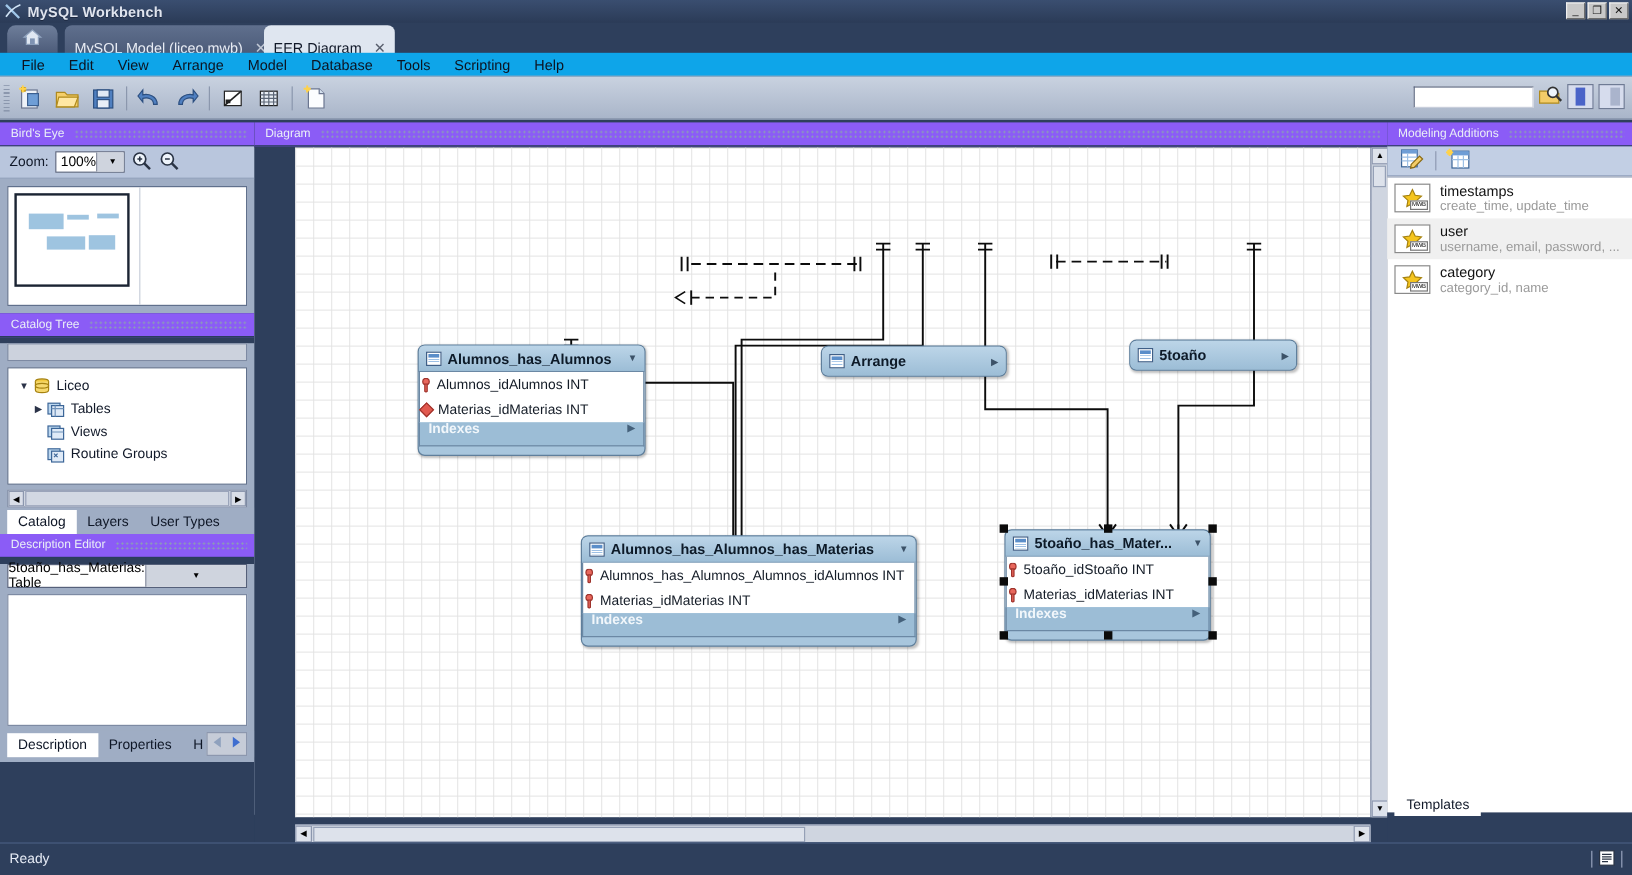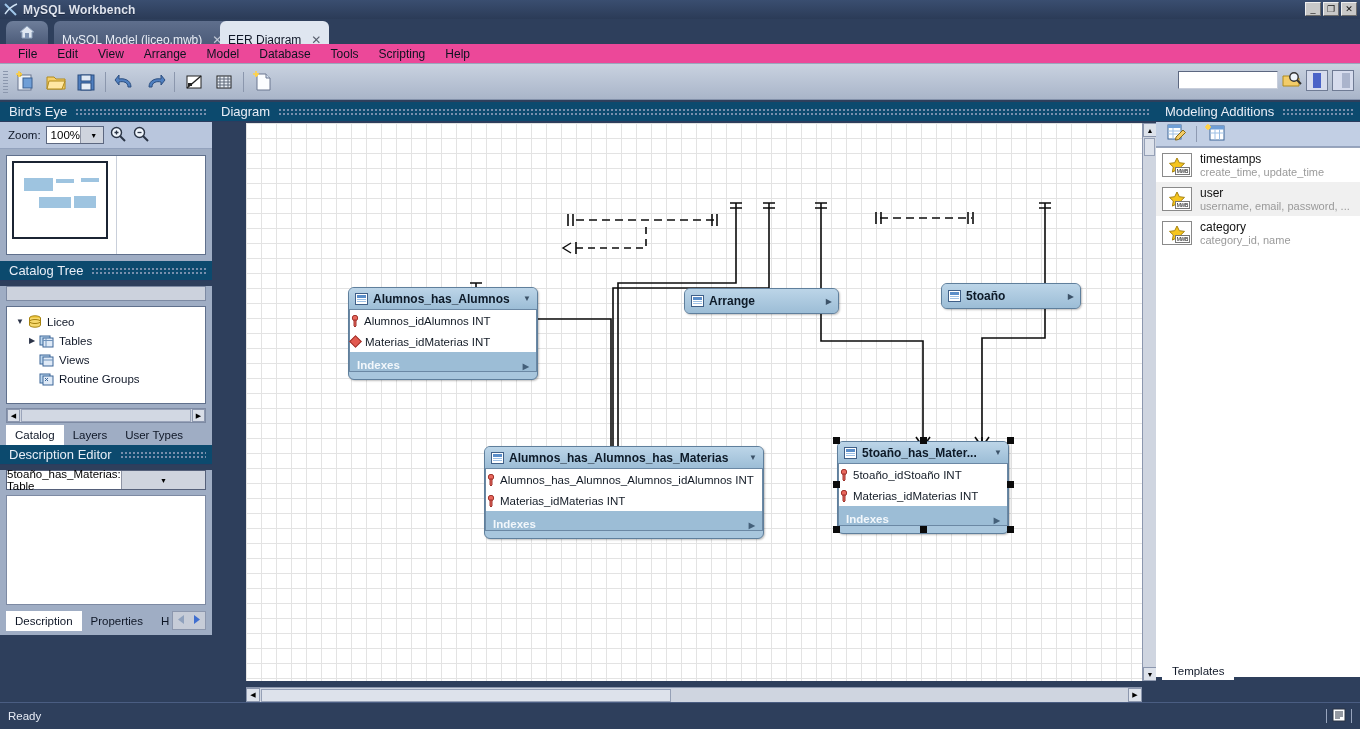--- a/index.html
+++ b/index.html
@@ -54,21 +54,21 @@
     font-size: 12px; white-space: nowrap;
   }
   .tab.inactive { background: linear-gradient(to bottom,#5f6f8d,#41506d); color: #e8ecf4; }
   .tab.active { background: #dfe6f0; color: #101828; }
   .tab .x { margin-left: 10px; font-size: 12px; opacity: .75; }
   .tab.active .x { color: #2a3040; }
 
   
   .menubar {
     position: absolute; left: 0; top: 44px; width: 1360px; height: 20px;
-    background: #ec4899; border-bottom: 1px solid #9aa6bb;
+    background: #0ea5e9; border-bottom: 1px solid #9aa6bb;
     display: flex; align-items: center; padding-left: 8px;
   }
   .menubar .mi { padding: 0 10px; font-size: 12px; color: #0d1320; }
 
   
   .toolbar {
     position: absolute; left: 0; top: 64px; width: 1360px; height: 36px;
     background: linear-gradient(to bottom,#c9d2e0,#a9b5c9);
     border-bottom: 1px solid #8391aa;
     display: flex; align-items: center;
@@ -88,23 +88,23 @@
   }
   .panelbtn {
     width: 22px; height: 21px; background: #d6dced; border: 1px solid #6f7b94;
     display: flex; align-items: center; justify-content: center;
   }
   .panelbtn i { display:block; width: 8px; height: 15px; background: #4a63c8; }
   .panelbtn.right i { background: #aab4cc; margin-left: 6px; }
 
   
   .panelhdr {
-    height: 20px; background: #0c4a6e; color: #e9eef7;
+    height: 20px; background: #8b5cf6; color: #e9eef7;
     display: flex; align-items: center; padding-left: 9px;
-    font-size: 13px;
+    font-size: 10px;
     border-bottom: 1px solid #2b3c5e;
     justify-content: center;
   }
   .panelhdr .dots {
     flex: 1; margin-left: 8px; margin-right: 6px; height: 7px;
     background-image: radial-gradient(circle, #8b9bb8 0.8px, transparent 1px);
     background-size: 4px 4px;
     opacity: .85;
   }
 
@@ -193,21 +193,21 @@
     height: 22px; display: flex; align-items: center; gap: 5px; padding: 0 6px;
     background: linear-gradient(to bottom,#bcd5e8,#9cbdd6);
     border-radius: 5px 5px 0 0;
     border-bottom: 1px solid #6b88a4;
   }
   .tbl .thdr .nm { flex: 1; font-size: 12px; font-weight: bold; color: #0d1a28; white-space: nowrap; }
   .tbl .thdr .tri { font-size: 8px; color: #3c5268; }
   .tbl .cols { background: #fff; border-left: 1px solid #6b88a4; border-right: 1px solid #6b88a4; }
   .tbl .col { height: 21px; display: flex; align-items: center; gap: 5px; padding-left: 1px; font-size: 11.5px; color: #131b26; white-space: nowrap; }
   .tbl .idxrow {
-    height: 20px; display: flex; align-items: flex-end; padding: 0 7px;
+    height: 20px; display: flex; align-items: flex-start; padding: 0 7px;
     background: #9cbdd6; border: 1px solid #6b88a4; border-top: none;
     font-size: 11.5px; font-weight: bold; color: #f2f7fb;
   }
   .tbl .idxrow .tri { margin-left: auto; font-size: 8px; color: #44607a; }
   .tbl.collapsed .frame { padding-bottom: 0; }
   .tbl.collapsed .thdr { border-bottom: none; border-radius: 5px; height: 24px; }
 
   .tblicon { width: 13px; height: 12px; background: #fff; border: 1px solid #3f5f87; display:block; position: relative; }
   .tblicon::before { content:''; position:absolute; left:1px; top:1px; right:1px; height:3px; background:#5b8ec9; }
   .tblicon::after { content:''; position:absolute; left:1px; top:5px; right:1px; bottom:1px;

